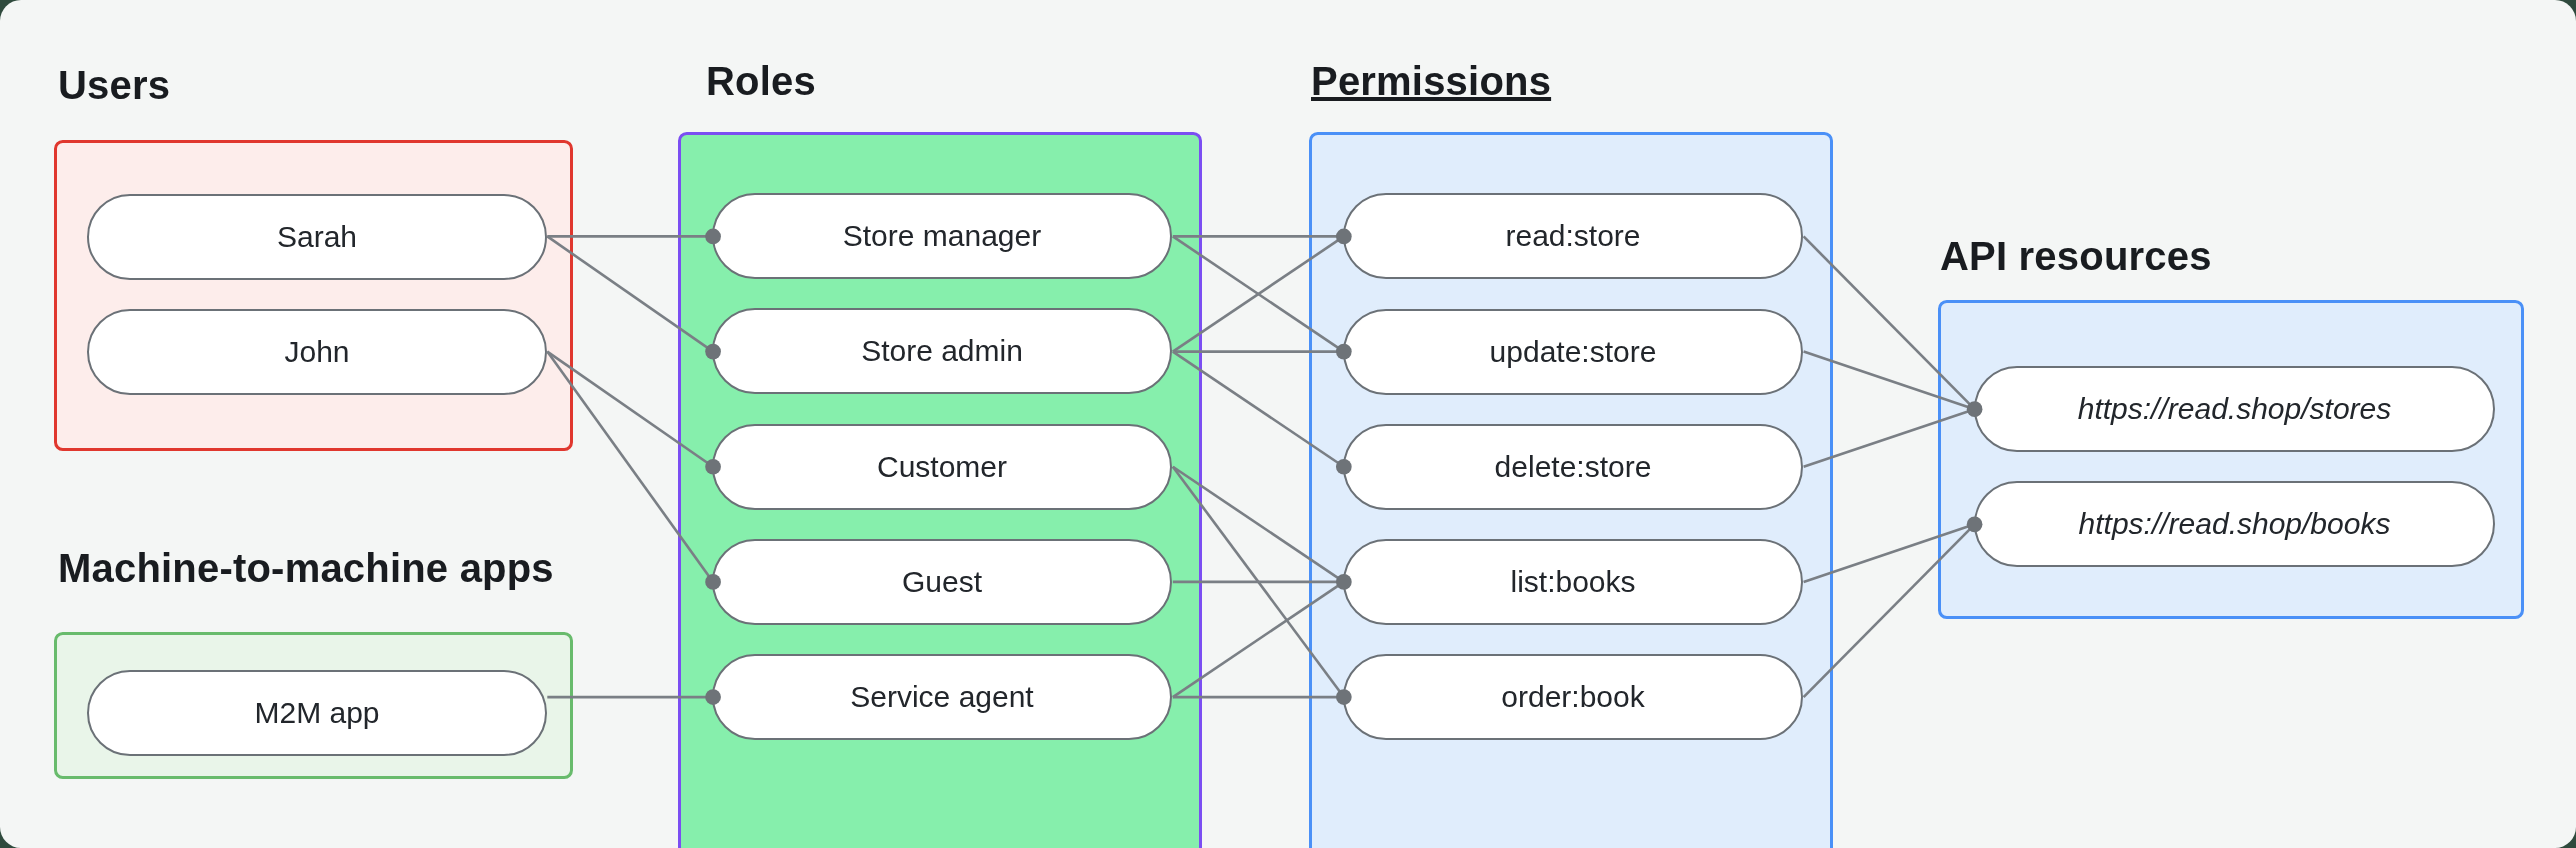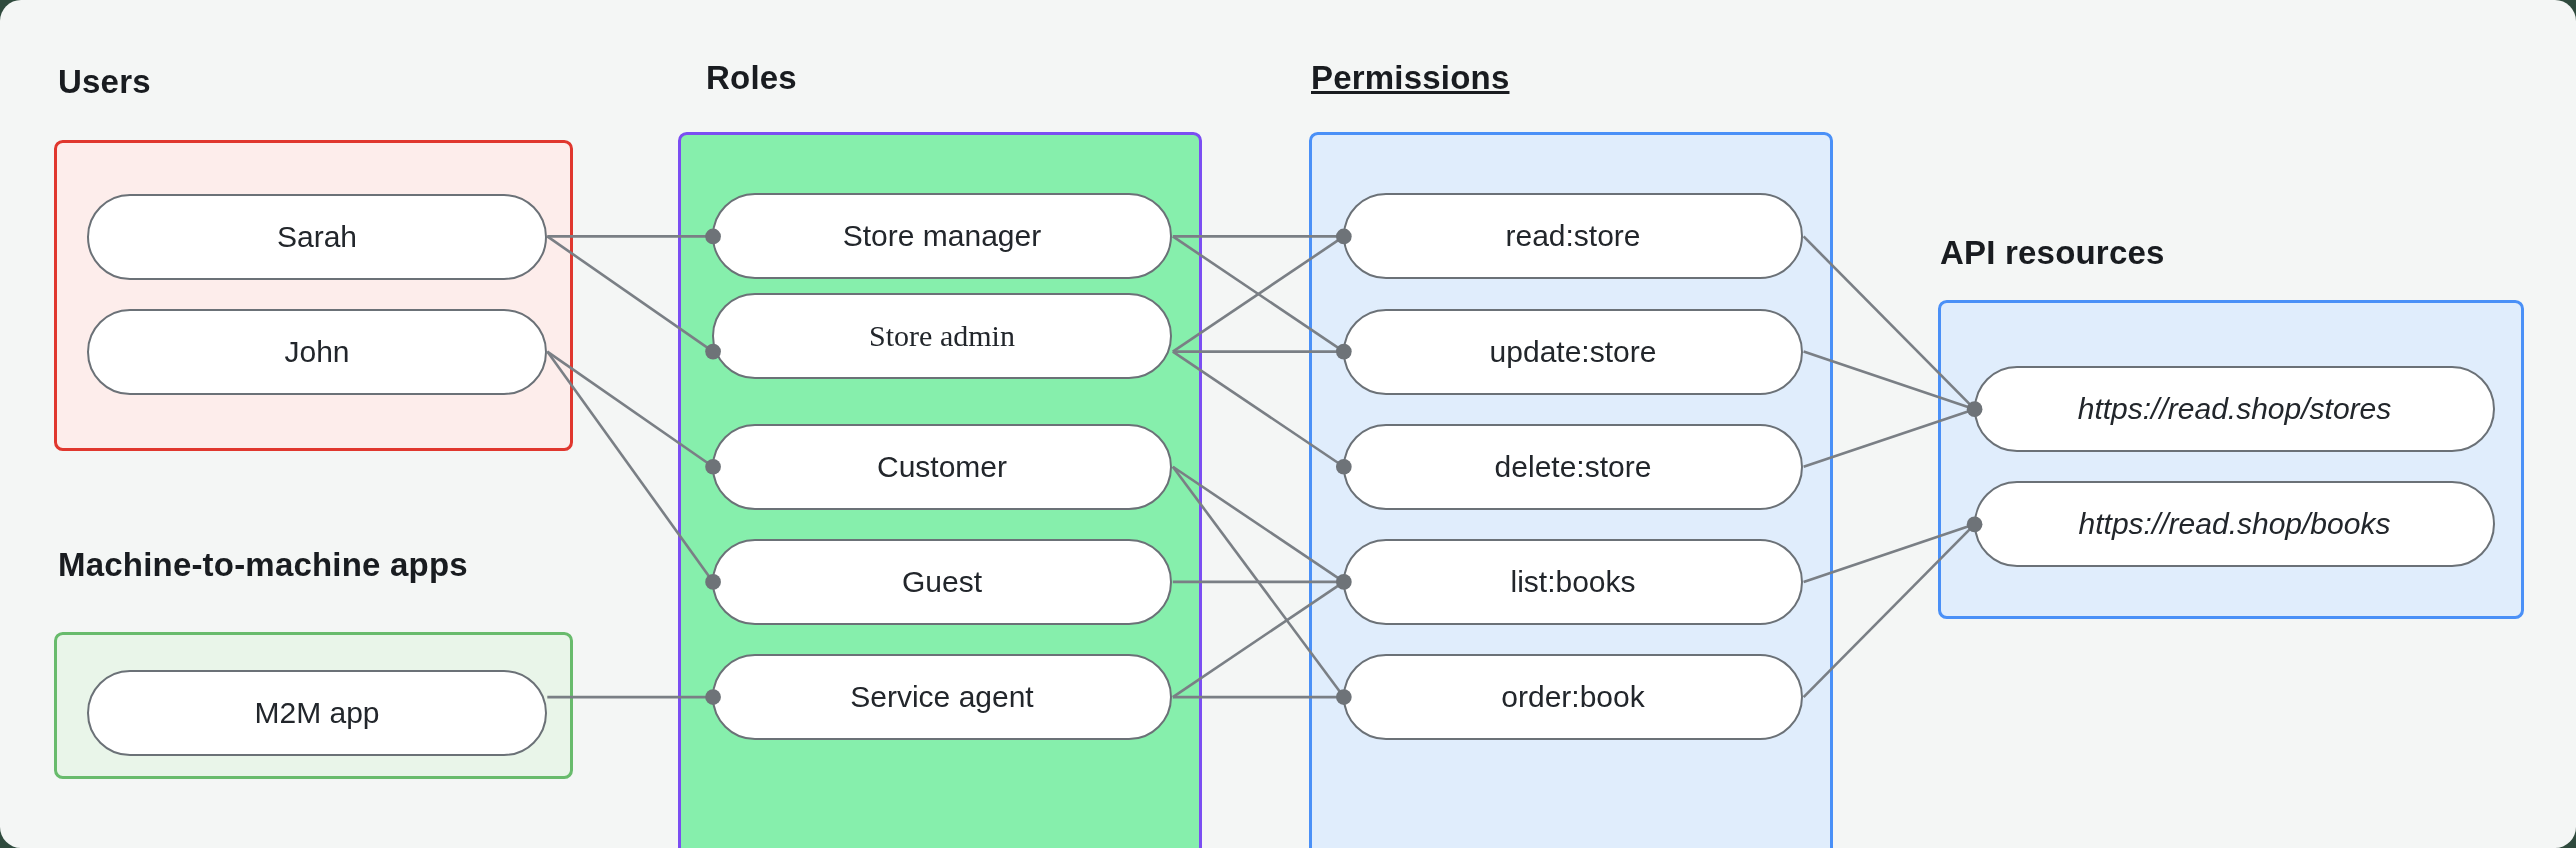--- a/index.html
+++ b/index.html
@@ -10,21 +10,21 @@
     overflow: hidden;
     position: relative;
   }
   .panel {
     position: absolute; inset: 0;
     background: #f4f6f5;
     border-radius: 21px;
   }
   .group-label {
     position: absolute;
-    font-size: 33px;
+    font-size: 40px;
     font-weight: 700;
     color: #191c20;
     letter-spacing: 0.2px;
     white-space: nowrap;
   }
   .group-box {
     position: absolute;
     border: 3.5px solid #888;
     border-radius: 8.7px;
     box-sizing: border-box;
@@ -64,21 +64,21 @@
   </div>
 
   <div class="group-label" style="left:58px; top:546px;">Machine-to-machine apps</div>
   <div class="group-box" style="left: 54px; top: 616px; width: 519px; height: 147px; border-color: rgb(104, 187, 108); background: rgb(233, 245, 233); margin-top: 16px;">
     <div class="pill" style="left:30px; top:35px; width:460px;">M2M app</div>
   </div>
 
   <div class="group-label" style="left:680px; top:59px;margin-left:26px;">Roles</div>
   <div class="group-box" style="left: 678px; top: 132px; width: 524px; height: 734px; border-color: rgb(123, 78, 242); background: #86efac;">
     <div class="pill" style="left:31px; top:58px; width:460px;">Store manager</div>
-    <div class="pill" style="left:31px; top:158px; width:460px;font-family:Liberation Serif, serif;">Store admin</div>
+    <div class="pill" style="left:31px; top:173px; width:460px;">Store admin</div>
     <div class="pill" style="left:31px; top:289px; width:460px;">Customer</div>
     <div class="pill" style="left:31px; top:404px; width:460px;">Guest</div>
     <div class="pill" style="left:31px; top:519px; width:460px;">Service agent</div>
   </div>
 
   <div class="group-label" style="left:1311px; top:59px;text-decoration:underline;">Permissions</div>
   <div class="group-box" style="left: 1309px; top: 132px; width: 524px; height: 753px; border-color: rgb(74, 144, 247); background: rgb(224, 237, 252);">
     <div class="pill" style="left:31px; top:58px; width:460px;">read:store</div>
     <div class="pill" style="left:31px; top:174px; width:460px;">update:store</div>
     <div class="pill" style="left:31px; top:289px; width:460px;">delete:store</div>

